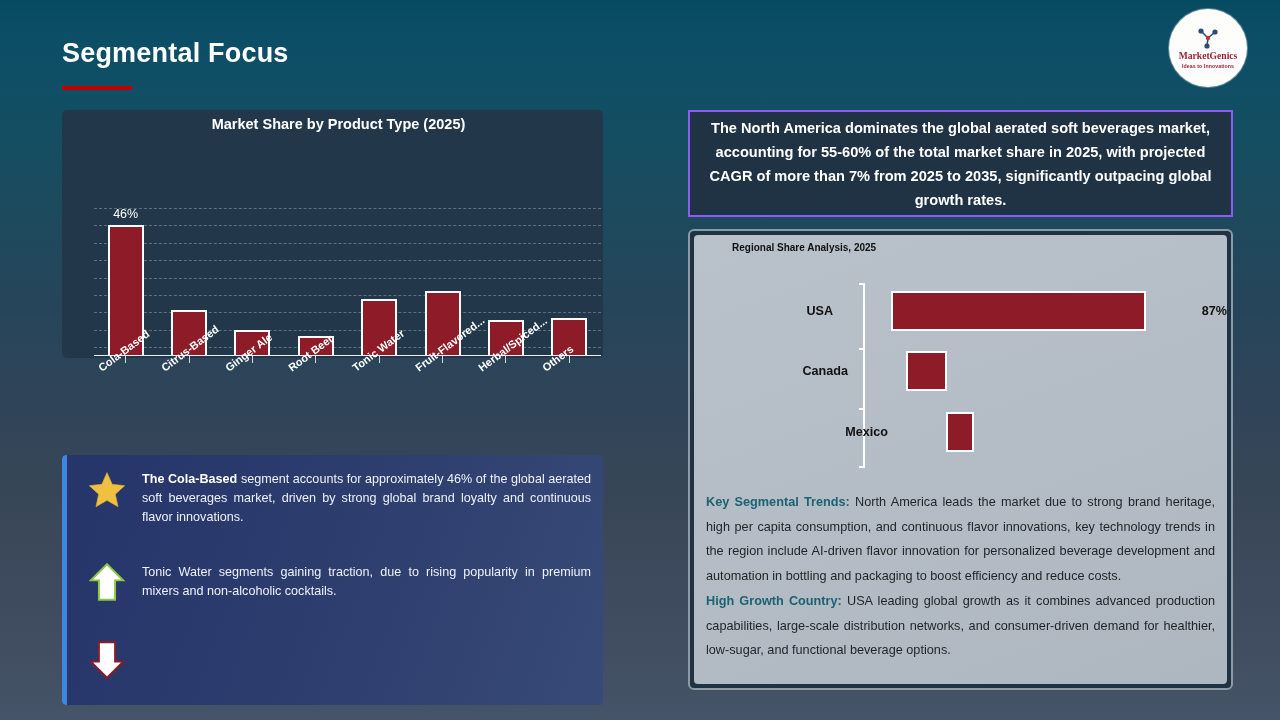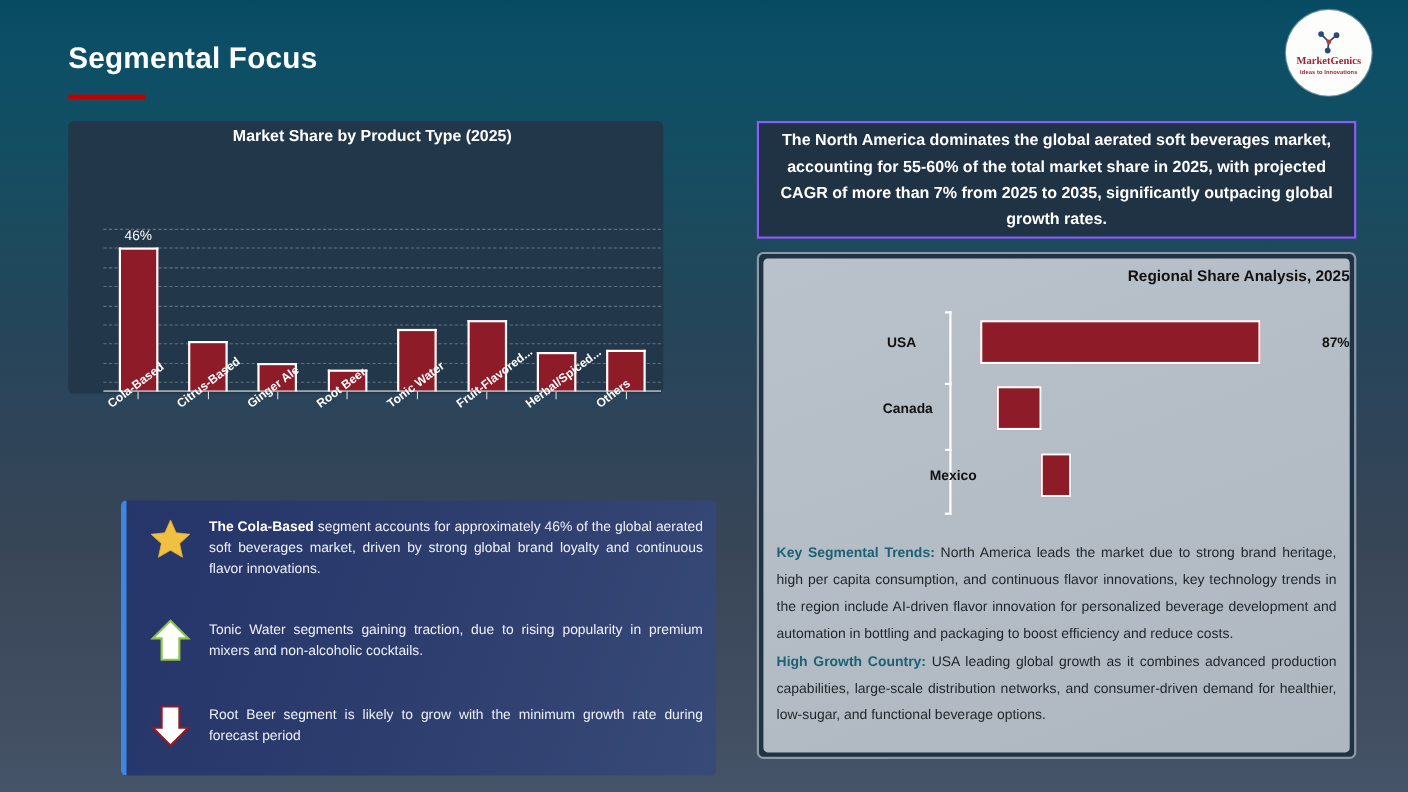--- a/index.html
+++ b/index.html
@@ -102,21 +102,21 @@
     position: absolute; left: 2px; top: 4px;
     transform: rotate(-37deg); transform-origin: left top;
     color: #ffffff; font-size: 11px; font-weight: bold;
     white-space: nowrap;
   }
 
   .insight-card {
     position: absolute; left: 62px; top: 455px;
     width: 541px; height: 250px;
     background: linear-gradient(110deg, #26356a 0%, #2c3c6d 45%, #384a78 100%);
-    border-radius: 4px; overflow: hidden; margin-left: 48px;
+    border-radius: 4px; overflow: hidden;
   }
   .insight-accent {
     position: absolute; left: 0; top: 0; bottom: 0; width: 5px;
     background: #3e86e0; border-radius: 4px 0 0 4px;
   }
   .insight-row {
     position: absolute; left: 22px; right: 12px;
     display: flex; align-items: flex-start; gap: 12px;
   }
   .insight-row.r1 { top: 15px; }
@@ -147,22 +147,22 @@
     width: 545px; height: 461px;
     background: #1f3345; border: 2px solid #8e9aa6;
     border-radius: 6px; padding: 4px;
   }
   .right-inner {
     width: 100%; height: 100%;
     background: linear-gradient(160deg, #b9c1ca 0%, #b3bbc5 60%, #aeb6c0 100%);
     border-radius: 4px; position: relative; overflow: hidden;
   }
   .rchart-title {
-    text-align: right; font-size: 14px; font-weight: bold;
-    color: #111111; padding-top: 7px;
+    text-align: left; font-size: 10px; font-weight: bold;
+    color: #111111; padding-top: 7px; margin-left: 38px;
   }
   .hbars {
     position: absolute; left: 0; right: 0; top: 42px; height: 195px;
   }
   .haxis {
     position: absolute; left: 169px; top: 6px; bottom: 4px;
     width: 2px; background: #ffffff;
   }
   .haxis-cap {
     position: absolute; left: 165px; width: 6px; height: 2px; background: #ffffff;
@@ -330,21 +330,20 @@
     </div>
     <div class="insight-text">Tonic Water segments gaining traction, due to rising popularity in premium mixers and non-alcoholic cocktails.</div>
   </div>
 
   <div class="insight-row r3">
     <div class="ico">
       <svg width="40" height="42" viewBox="0 0 24 26">
         <polygon points="12,24 2,14 7,14 7,2 17,2 17,14 22,14" fill="#ffffff" stroke="#8d1b28" stroke-width="1.2"></polygon>
       </svg>
     </div>
-    <div class="insight-text">Root Beer segment is likely to grow with the minimum growth rate during forecast period</div>
   </div>
 </div>
 
 <div class="callout">
   <div class="callout-text">The North America dominates the global aerated soft beverages market, accounting for 55-60% of the total market share in 2025, with projected CAGR of more than 7% from 2025 to 2035, significantly outpacing global growth rates.</div>
 </div>
 
 <div class="right-panel">
   <div class="right-inner">
     <div class="rchart-title">Regional Share Analysis, 2025</div>

